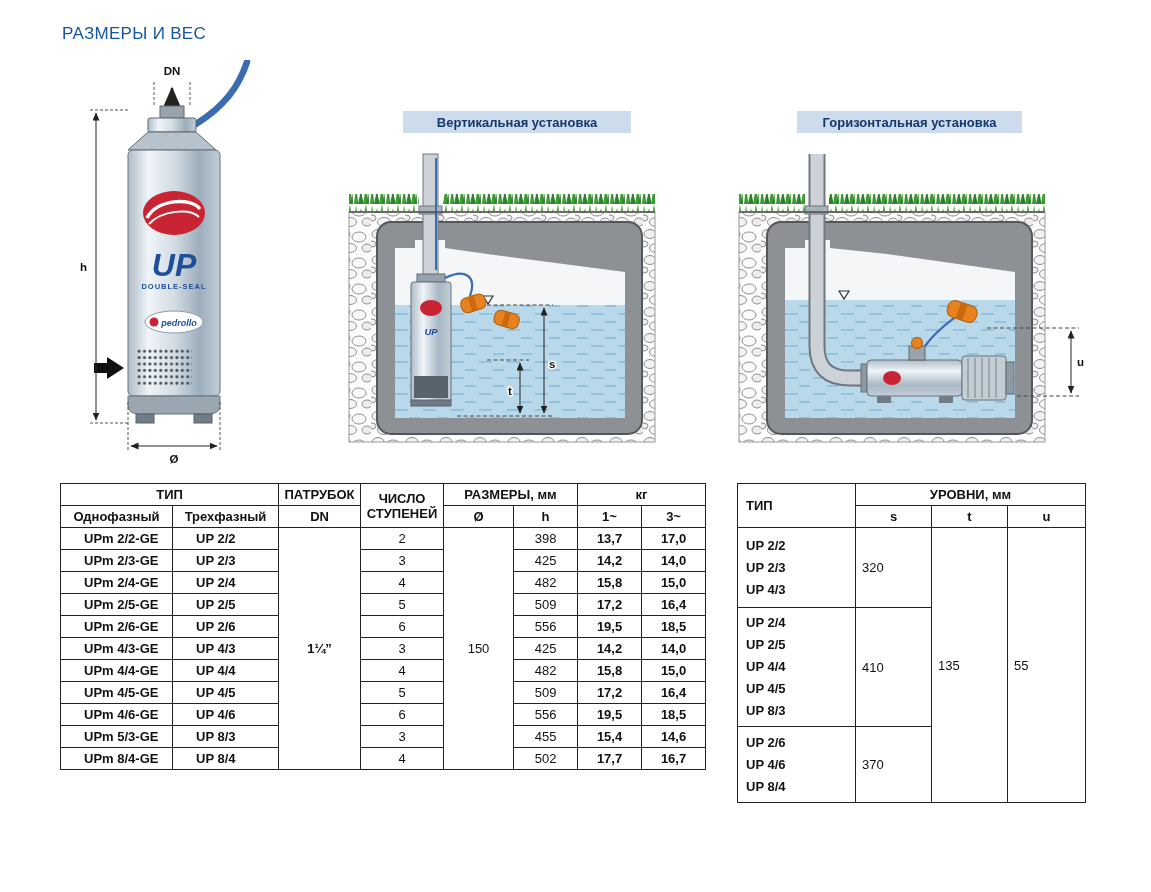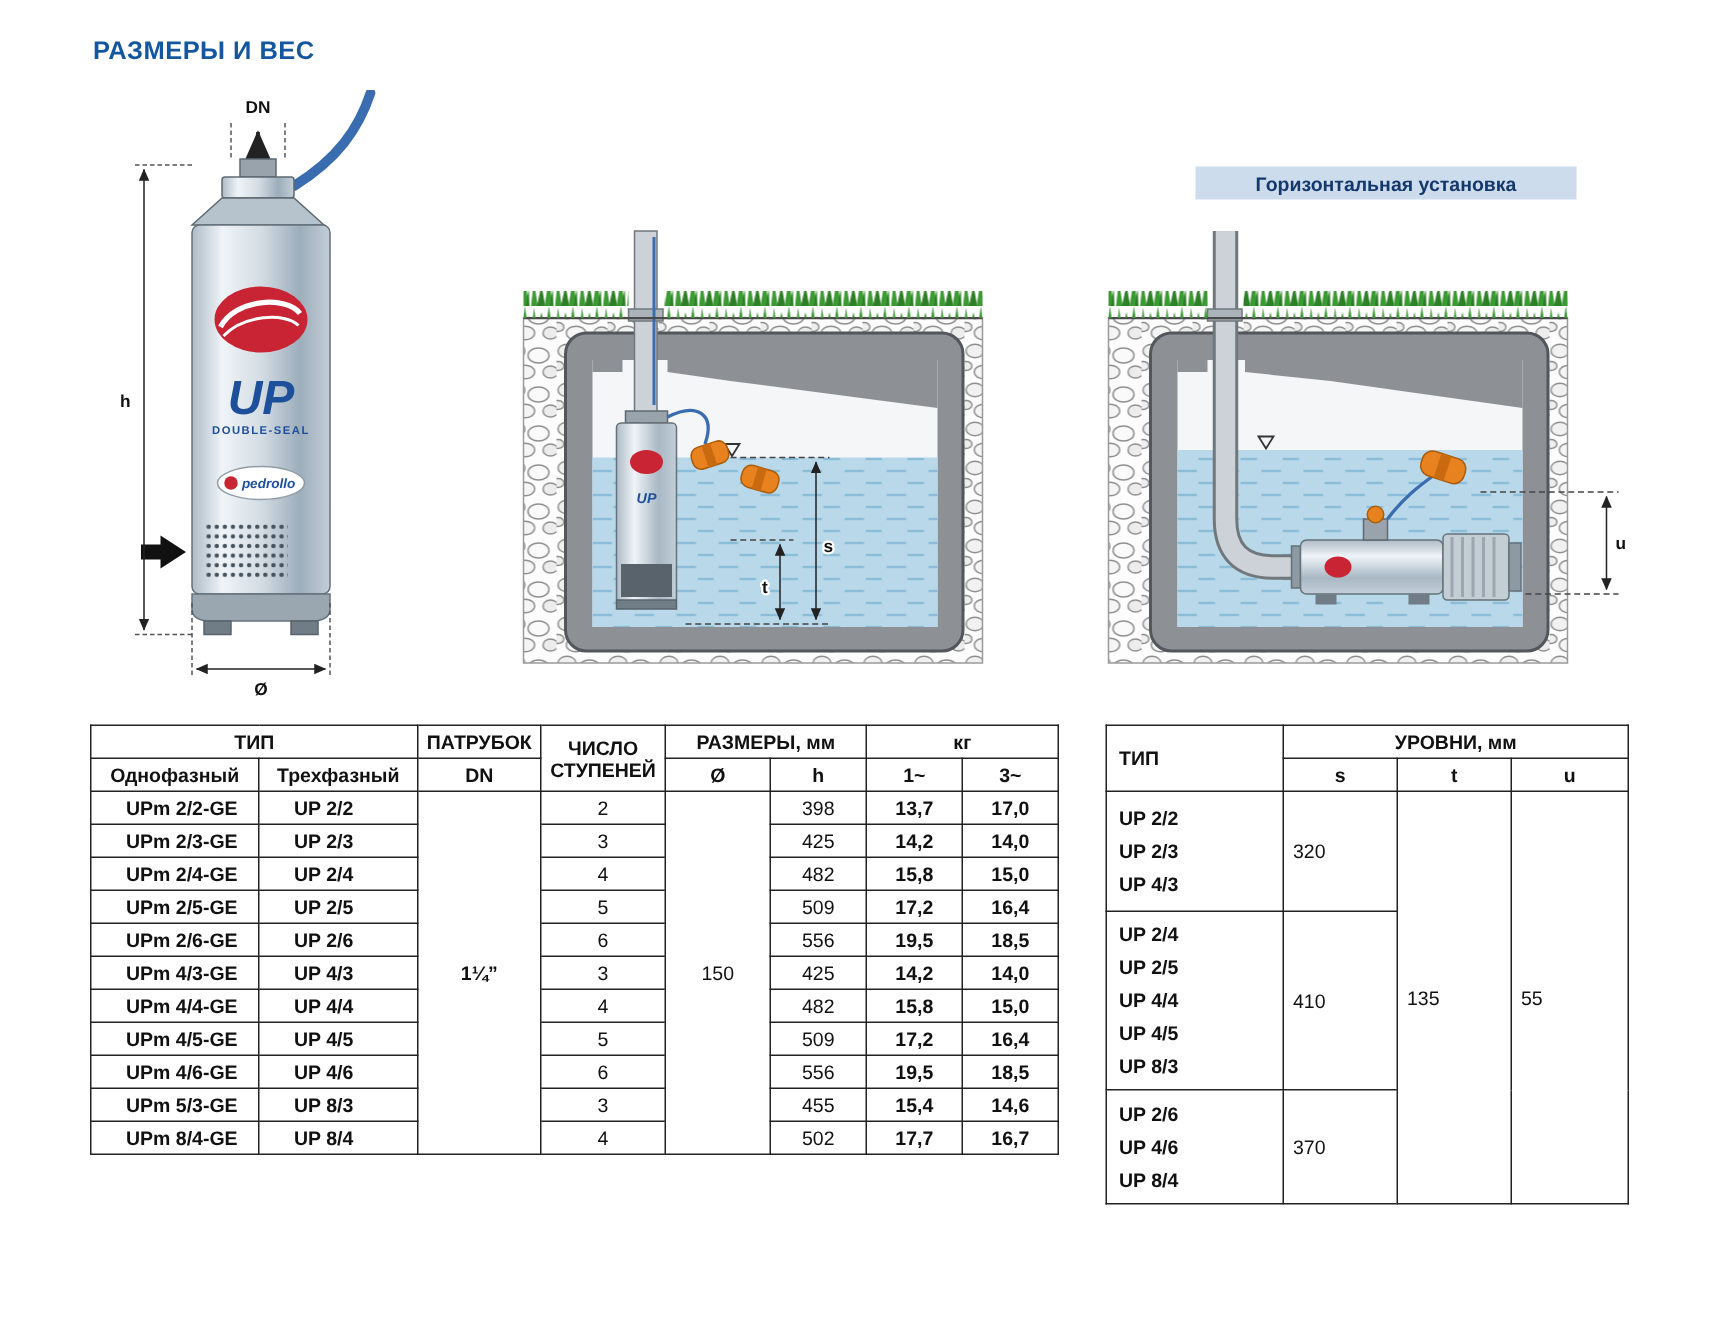--- a/index.html
+++ b/index.html
@@ -1,29 +1,29 @@
 <!DOCTYPE html>
 <html><head>
 <meta charset="utf-8">
 <style>
   * { box-sizing: border-box; margin: 0; padding: 0; }
   html, body { background: #fff; }
   body { font-family: "Liberation Sans", sans-serif; color: #111; }
   .page { position: relative; width: 1151px; height: 892px; background: #fff; overflow: hidden; }
 
-  .page-title { position: absolute; left: 62px; top: 24px; font-size: 17px; font-weight: bold;
+  .page-title { position: absolute; left: 62px; top: 24px; font-size: 17px; font-weight: normal;
                 color: #14579f; letter-spacing: .3px; }
 
   .fig { position: absolute; }
 
   .install-label { position: absolute; top: 111px; height: 22px; background: #cddcec;
                    color: #14386b; font-size: 13px; font-weight: bold;
                    display: flex; align-items: center; justify-content: center; }
   .install-label.vert { left: 403px; width: 228px; }
-  .install-label.horiz { left: 797px; width: 254px; }
+  .install-label.horiz { left: 797px; width: 225px; }
 
   svg { font-family: "Liberation Sans", sans-serif; }
   .dim-label { font-size: 11.5px; font-weight: bold; fill: #111;
                paint-order: stroke; stroke: #fff; stroke-width: 3px; stroke-linejoin: round; }
 
   table { border-collapse: collapse; table-layout: fixed; position: absolute; background: #fff; }
   th, td { border: 1px solid #222; font-size: 13px; color: #111; overflow: hidden; }
   th { font-weight: bold; text-align: center; padding: 1px 3px; }
 
   .main-table { left: 60px; top: 483px; width: 645px; }
@@ -120,20 +120,21 @@
     </g>
 
     <g>
       <line x1="78" y1="342" x2="78" y2="390" stroke="#555" stroke-dasharray="3 2"></line>
       <line x1="170" y1="342" x2="170" y2="390" stroke="#555" stroke-dasharray="3 2"></line>
       <line x1="81" y1="386" x2="167" y2="386" stroke="#222" marker-start="url(#mAp)" marker-end="url(#mAp)"></line>
       <text x="124" y="403" text-anchor="middle" class="dim-label">Ø</text>
     </g>
   </svg>
 
+  <div class="install-label vert">Вертикальная установка</div>
   <div class="install-label horiz">Горизонтальная установка</div>
 
   <svg class="fig" style="left:337px; top:150px;" width="330" height="295" viewBox="0 0 330 295">
     <defs>
       <pattern id="stonesV" width="34" height="26" patternUnits="userSpaceOnUse">
         <rect width="34" height="26" fill="#fdfdfd"></rect>
         <ellipse cx="7" cy="6" rx="6" ry="4.5" fill="#f1f1f1" stroke="#8f8f8f"></ellipse>
         <ellipse cx="22" cy="9" rx="7" ry="5" fill="#fafafa" stroke="#8f8f8f"></ellipse>
         <ellipse cx="30" cy="20" rx="5" ry="4" fill="#ececec" stroke="#8f8f8f"></ellipse>
         <ellipse cx="13" cy="20" rx="6.5" ry="4.5" fill="#f5f5f5" stroke="#8f8f8f"></ellipse>

